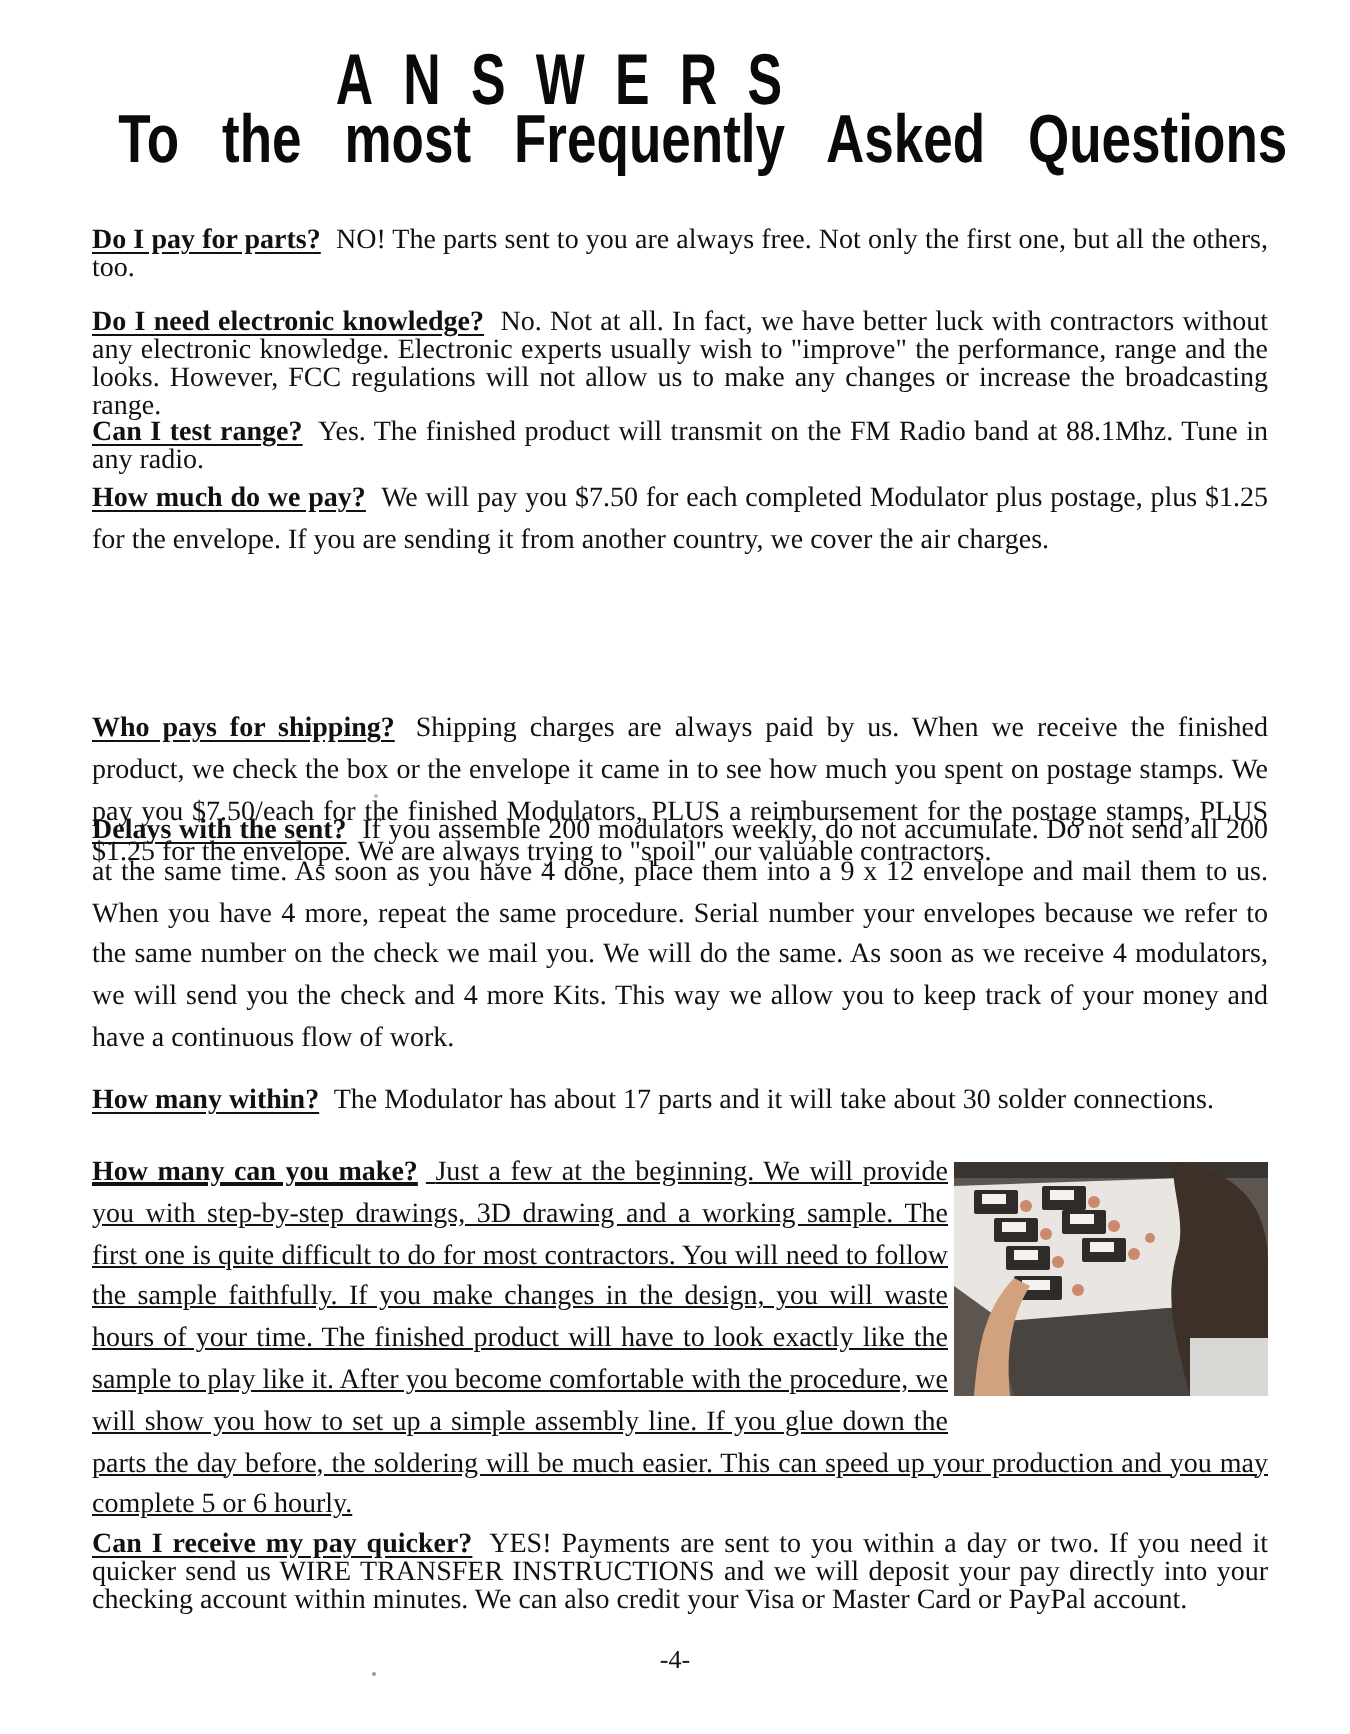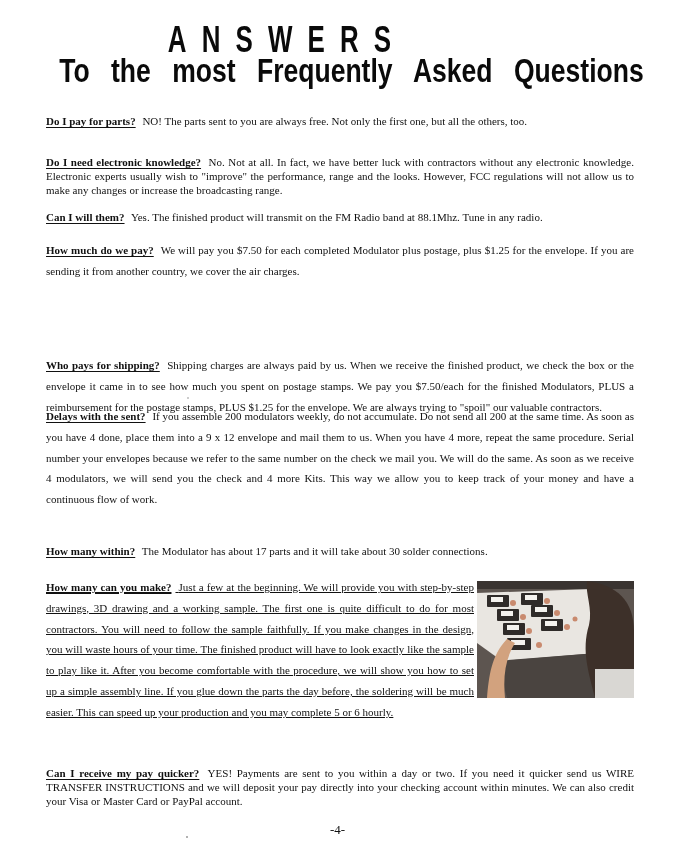--- a/index.html
+++ b/index.html
@@ -11,21 +11,21 @@
   .title-1 {
     font-family: "Liberation Sans", sans-serif; font-weight: bold; font-size: 36px; line-height: 32px;
     letter-spacing: 21px; transform: scaleX(0.72); transform-origin: center; margin-left: 36px;
     color: #0a0a0a;
   }
   .title-2 {
     font-family: "Liberation Sans", sans-serif; font-weight: bold; font-size: 34px; line-height: 32px;
     word-spacing: 18px; transform: scaleX(0.78); transform-origin: center; white-space: nowrap;
     color: #0a0a0a; margin-top: -2px;
   }
-  .para { position: absolute; left: 46px; width: 588px; font-size: 11px; text-align: justify; }
+  .para { position: absolute; left: 46px; width: 588px; font-size: 14px; text-align: justify; }
   .para.tight { line-height: 14px; }
   .para.loose { line-height: 20.8px; }
   .q { font-weight: bold; text-decoration: underline; text-underline-offset: 2px; margin-right: 4px; }
   .photo {
     position: absolute; left: 477px; top: 581px; width: 157px; height: 117px; overflow: hidden;
     background: #6b625c;
   }
   .photo svg { display: block; }
   .footer { position: absolute; left: 0; width: 675px; top: 822px; text-align: center; font-size: 13px; }
   .speck { position: absolute; left: 186px; top: 836px; width: 2px; height: 2px; background: #999; border-radius: 1px; }
@@ -43,21 +43,21 @@
   <span class="q">Do I pay for parts?</span>
   <span>NO! The parts sent to you are always free. Not only the first one, but all the others, too.</span>
 </div>
 
 <div class="para tight" style="top:155px;">
   <span class="q">Do I need electronic knowledge?</span>
   <span>No. Not at all. In fact, we have better luck with contractors without any electronic knowledge. Electronic experts usually wish to "improve" the performance, range and the looks. However, FCC regulations will not allow us to make any changes or increase the broadcasting range.</span>
 </div>
 
 <div class="para tight" style="top:210px;">
-  <span class="q">Can I will them?</span>
+  <span class="q">Can I test range?</span>
   <span>Yes. The finished product will transmit on the FM Radio band at 88.1Mhz. Tune in any radio.</span>
 </div>
 
 <div class="para loose" style="top:240px;">
   <span class="q">How much do we pay?</span>
   <span>We will pay you $7.50 for each completed Modulator plus postage, plus $1.25 for the envelope. If you are sending it from another country, we cover the air charges.</span>
 </div>
 
 <div class="para loose" style="top:312px;margin-top:43px;">
   <span class="q">Who pays for shipping?</span>

